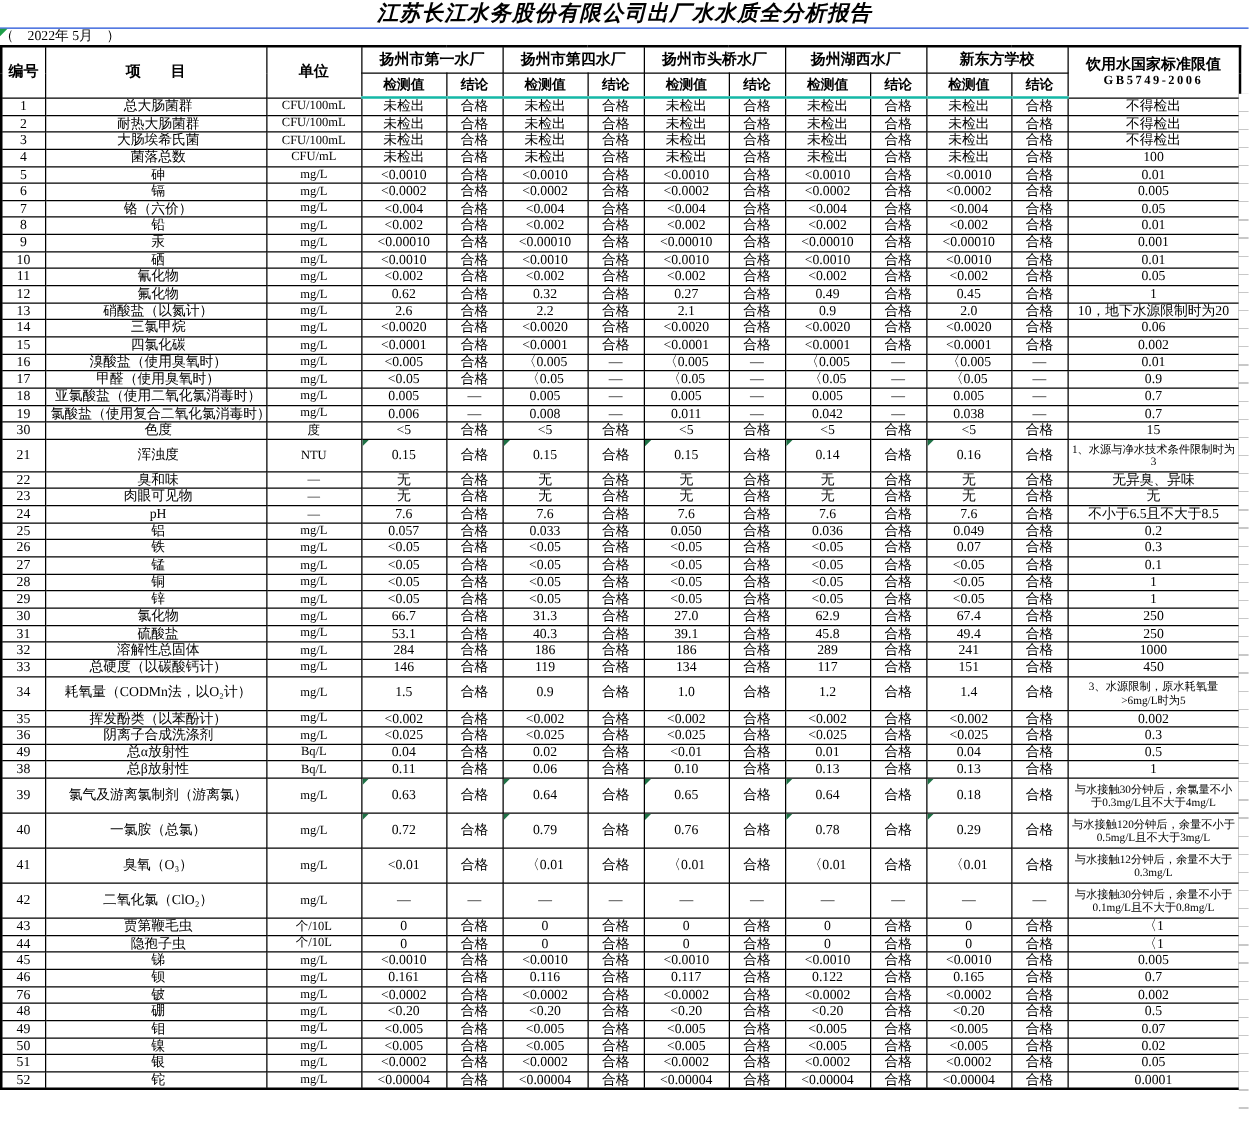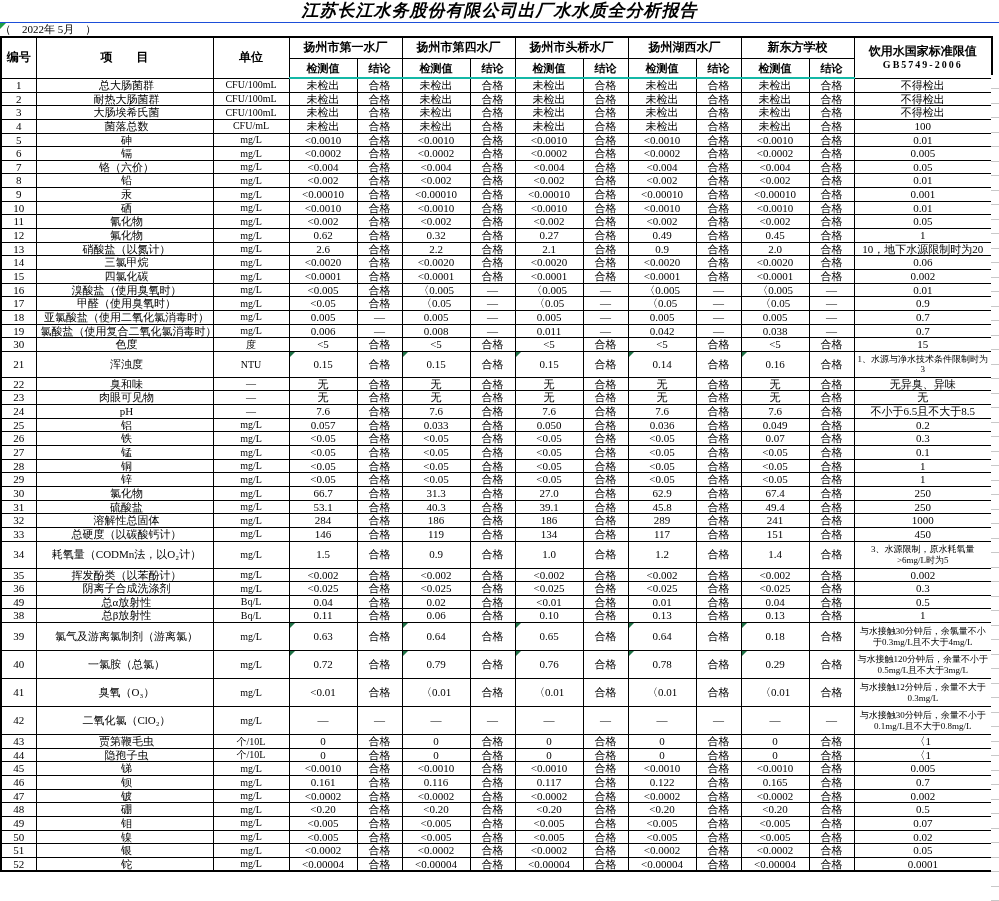--- a/index.html
+++ b/index.html
@@ -839,21 +839,21 @@
         <td class="c-res">合格</td>
         <td class="c-val">0.117</td>
         <td class="c-res">合格</td>
         <td class="c-val">0.122</td>
         <td class="c-res">合格</td>
         <td class="c-val">0.165</td>
         <td class="c-res">合格</td>
         <td class="c-std">0.7</td>
       </tr>
       <tr>
-        <td class="c-no">47</td>
+        <td class="c-no">76</td>
         <td class="c-item">铍</td>
         <td class="c-unit">mg/L</td>
         <td class="c-val">&lt;0.0002</td>
         <td class="c-res">合格</td>
         <td class="c-val">&lt;0.0002</td>
         <td class="c-res">合格</td>
         <td class="c-val">&lt;0.0002</td>
         <td class="c-res">合格</td>
         <td class="c-val">&lt;0.0002</td>
         <td class="c-res">合格</td>

